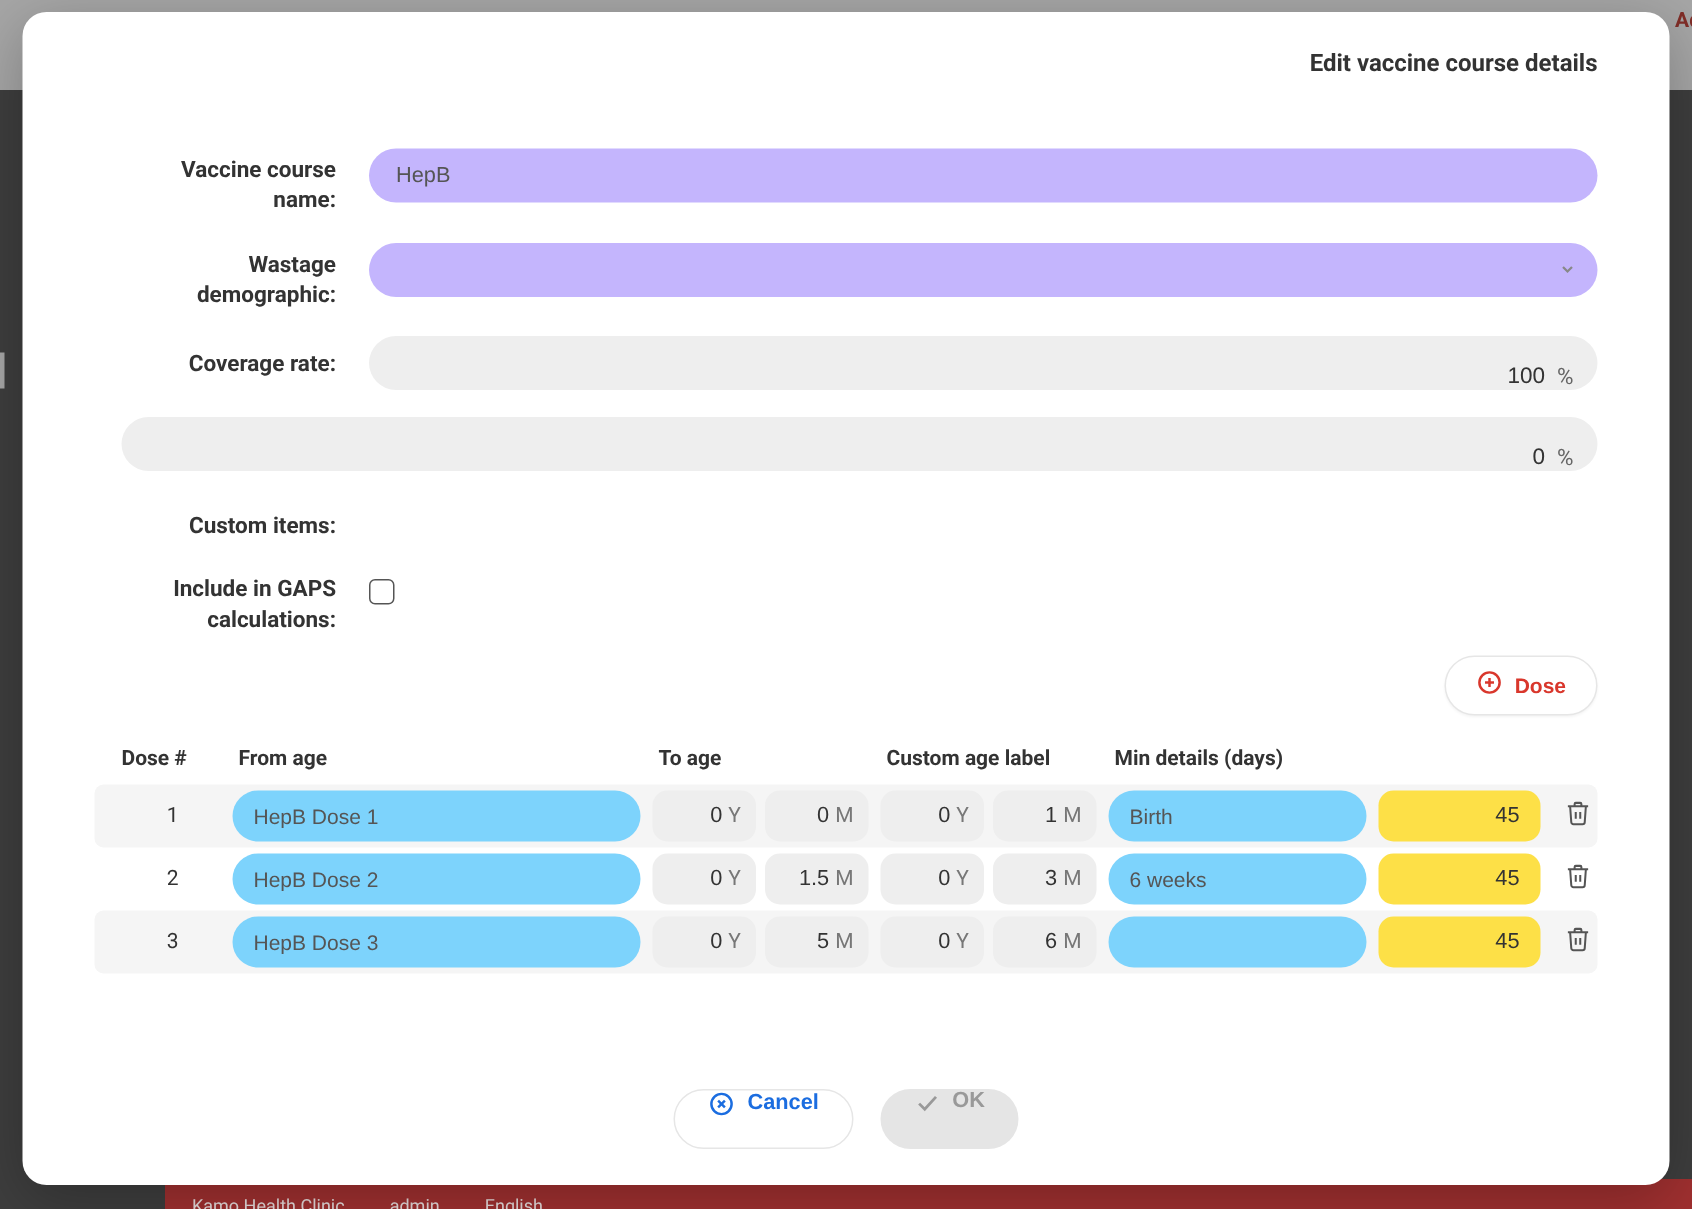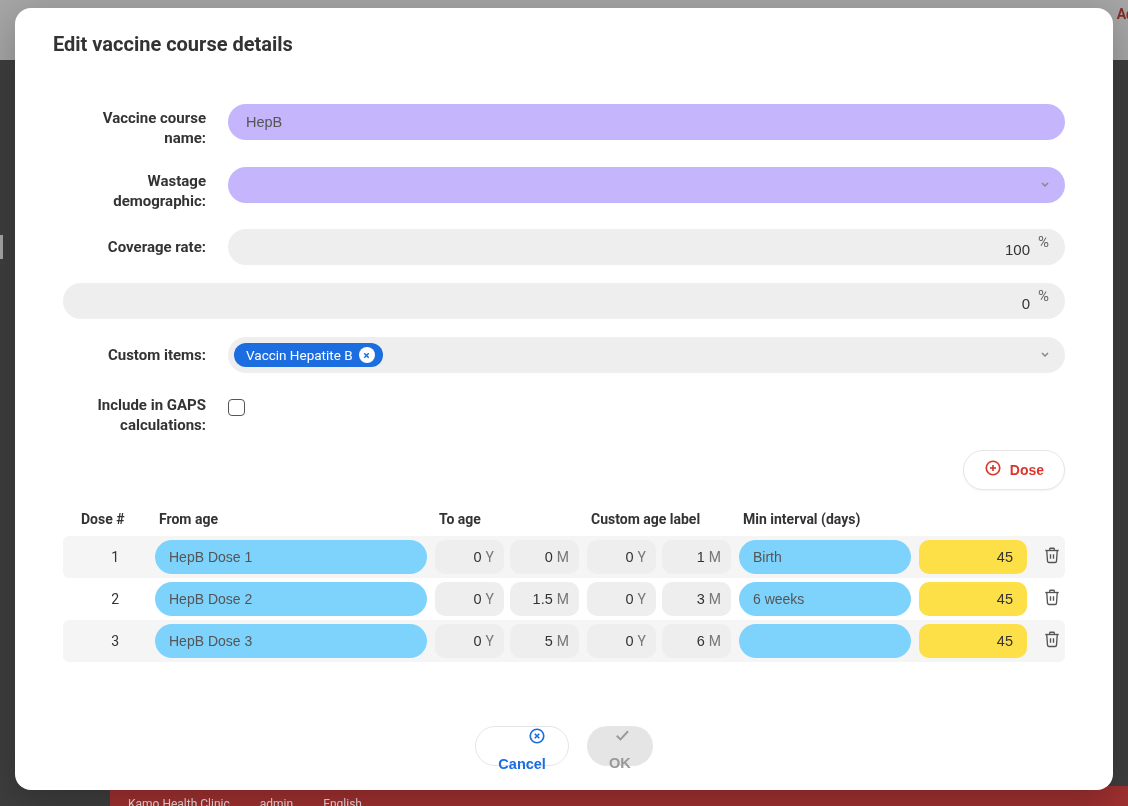--- a/index.html
+++ b/index.html
@@ -56,31 +56,32 @@
       right: 15px;
       bottom: 16px;
       background: #fff;
       border-radius: 16px;
       box-shadow: 0 10px 40px rgba(0,0,0,0.25);
       padding: 24px 48px 24px 48px;
       display: flex;
       flex-direction: column;
     }
     .modal-header {
-      font-size: 20px;
+      font-size: 16px;
       font-weight: 700;
       color: #333;
       margin-left: -10px;
       margin-bottom: 48px;
+      text-align: right;
     }
     .form-rows {
       display: flex;
       flex-direction: column;
       gap: 18px;
-      margin-left: 0;
+      margin-left: 18px;
       margin-right: 0;
     }
     .form-row {
       display: flex;
       align-items: flex-start;
       gap: 22px;
     }
     .form-label {
       width: 143px;
       text-align: right;
@@ -110,25 +111,26 @@
     .select-caret {
       position: absolute;
       right: 14px;
       top: 50%;
       transform: translateY(-50%);
       pointer-events: none;
       color: #888;
     }
     .rate-wrap {
       display: flex;
+      align-items: center;
       gap: 8px;
       background: #eeeeee;
       border-radius: 20px;
       height: 36px;
-      padding: 4px 16px 0 18px;
+      padding: 17px 16px 0 18px;
     }
     .rate-input {
       flex: 1;
       background: transparent;
       border: none;
       outline: none;
       text-align: right;
       font-size: 15px;
       color: #333;
     }
@@ -293,24 +295,23 @@
       gap: 18px;
       padding-top: 24px;
     }
     .btn {
       border-radius: 22px;
       height: 40px;
       padding: 0 22px;
       font-size: 14.5px;
       font-weight: 700;
       display: inline-flex;
-      align-items: flex-end;
+      align-items: flex-start;
       gap: 8px;
       cursor: pointer;
-      flex-direction: column;
     }
     .btn-cancel {
       background: #fff;
       border: 1px solid #e6e6e6;
       color: #1b6de0;
     }
     .btn-cancel svg { stroke: #1b6de0; }
     .btn-ok {
       background: #e5e5e5;
       border: none;
@@ -377,36 +378,20 @@
 
     <div class="form-row">
       <div class="form-control rate-wrap">
         <input class="rate-input" value="0" style="">
         <span class="rate-unit">%</span>
       </div>
     </div>
 
     <div class="form-row">
       <div class="form-label" style="padding-top:8px">Custom items:</div>
-      <div class="form-control chip-select">
-        <span class="chip">
-          <span>Vaccin Hepatite B</span>
-          <span class="chip-x">
-            <svg width="9" height="9" viewBox="0 0 24 24" fill="none" stroke="currentColor" stroke-width="4">
-                <line x1="18" y1="6" x2="6" y2="18"></line>
-                <line x1="6" y1="6" x2="18" y2="18"></line>
-              </svg>
-          </span>
-        </span>
-        <span class="select-caret">
-          <svg width="12" height="12" viewBox="0 0 24 24" fill="none" stroke="currentColor" stroke-width="3">
-              <polyline points="6 9 12 15 18 9"></polyline>
-            </svg>
-        </span>
-      </div>
     </div>
 
     <div class="form-row">
       <div class="form-label">Include in GAPS calculations:</div>
       <div class="form-control">
         <div class="checkbox"></div>
       </div>
     </div>
 
   </div>
@@ -423,21 +408,21 @@
       <span>Dose</span>
     </button>
   </div>
 
   <div class="dose-table">
     <div class="dose-head">
       <div style="padding-left:14px">Dose #</div>
       <div>From age</div>
       <div>To age</div>
       <div>Custom age label</div>
-      <div>Min interval (days)</div>
+      <div>Min details (days)</div>
       <div></div>
     </div>
 
     <div class="dose-row alt">
       <div class="dose-num">1</div>
       <div><input class="dose-input" value="HepB Dose 1" style=""></div>
       <div class="age-group">
         <div class="age-box">
             <input class="age-input" value="0" style="">
             <span class="age-unit">Y</span>

